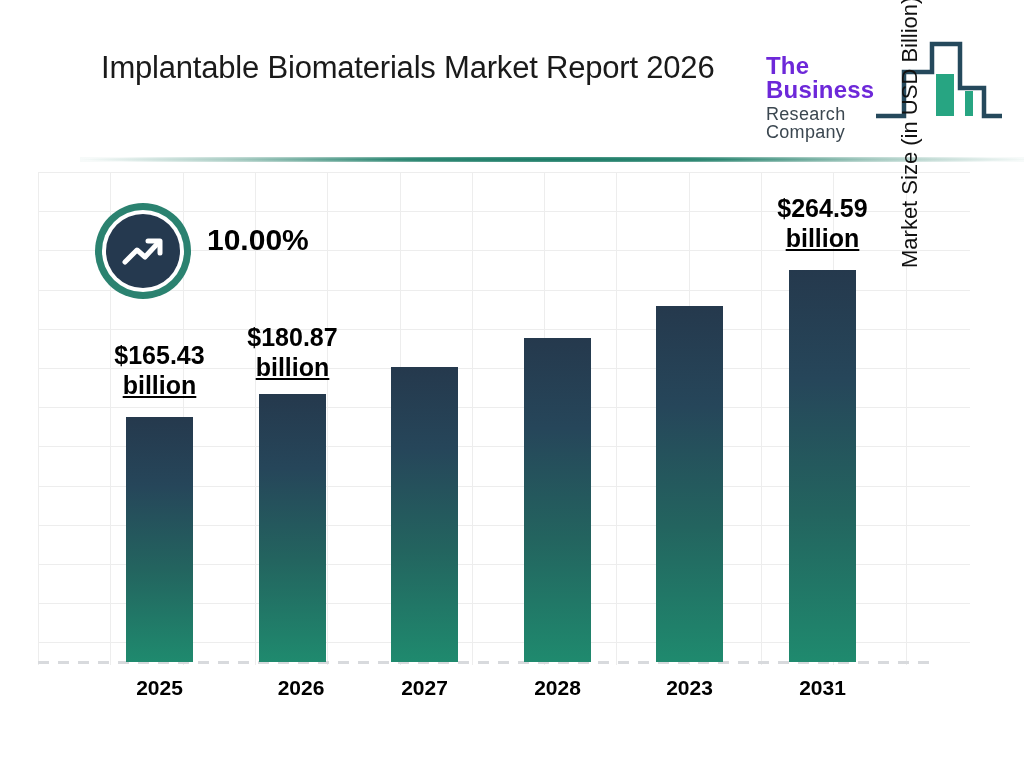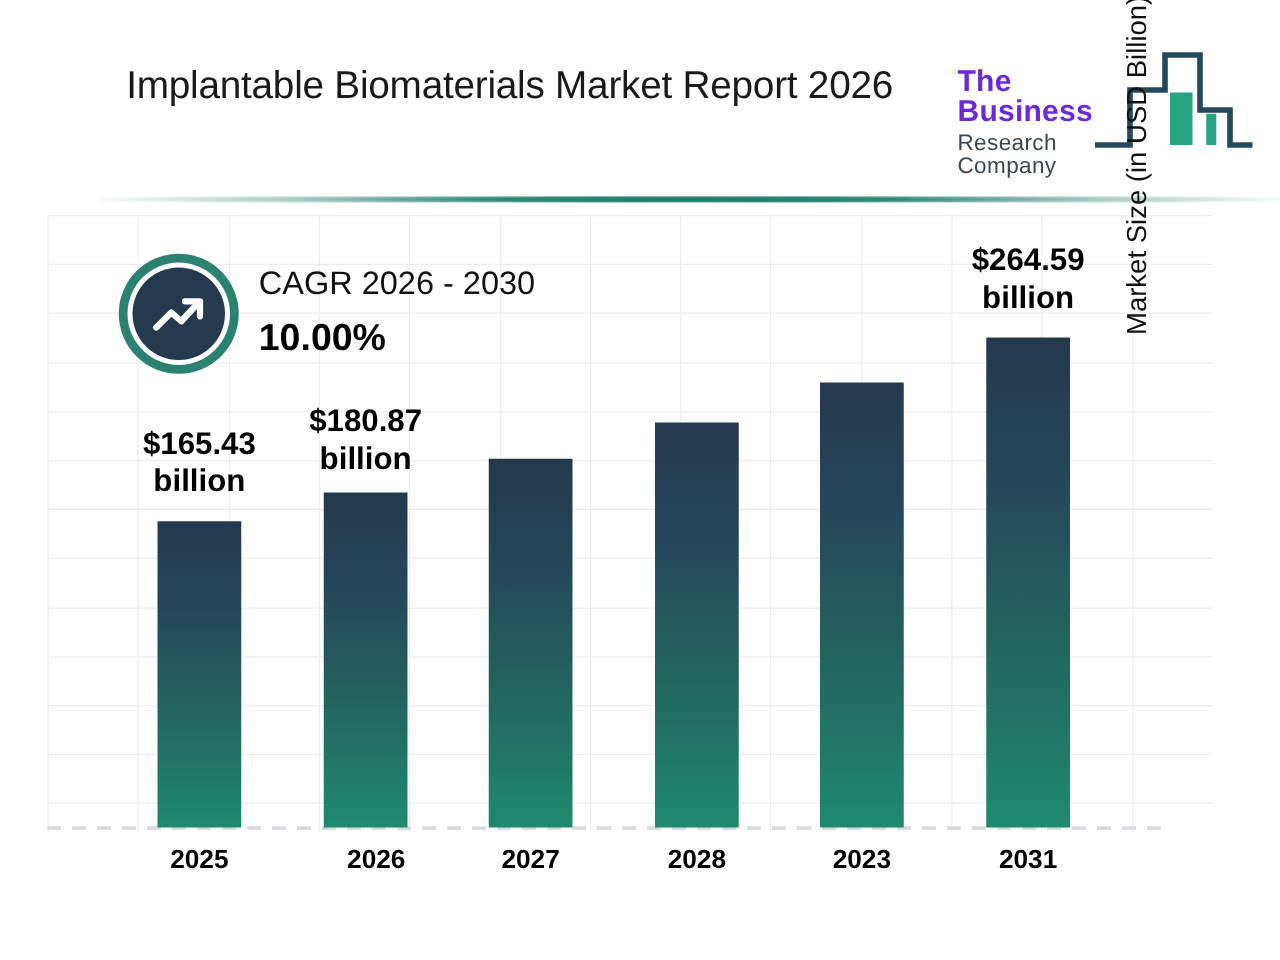--- a/index.html
+++ b/index.html
@@ -107,21 +107,21 @@
 
   .bar-value {
     position: absolute;
     text-align: center;
     font-size: 25px;
     font-weight: bold;
     color: #000000;
     line-height: 1.18;
     white-space: nowrap;
   }
-  .bar-value .unit { display: block; }
+  .bar-value .unit { display: block; text-decoration: underline; }
 
   .x-label {
     position: absolute;
     top: 676px;
     text-align: center;
     font-size: 21px;
     font-weight: bold;
     color: #000000;
   }
 
@@ -252,21 +252,20 @@
     <div id="cagr-badge-inner">
       <div id="cagr-badge-core">
         <svg width="46" height="40" viewBox="0 0 46 40">
           <polyline points="5,31 17,19 25,26 38,12" fill="none" stroke="#ffffff" stroke-width="5" stroke-linecap="round" stroke-linejoin="round"></polyline>
           <polyline points="28,10 40,10 40,22" fill="none" stroke="#ffffff" stroke-width="5" stroke-linecap="round" stroke-linejoin="round"></polyline>
         </svg>
       </div>
     </div>
   </div>
   <div id="cagr-text">
-    <div id="cagr-label">CAGR 2026 - 2030</div>
     <div id="cagr-value">10.00%</div>
   </div>
 </div>
 
 <div class="bar" style="left: 126px; top: 417px; width: 67px; height: 245px;"></div>
 <div class="bar-value" style="left: 69.5px; width: 180px; top: 341px;"><span>$165.43</span><span class="unit">billion</span></div>
 <div class="x-label" style="left: 99.5px; width: 120px;">2025</div>
 <div class="bar" style="left: 259px; top: 394px; width: 67px; height: 268px;"></div>
 <div class="bar-value" style="left: 202.5px; width: 180px; top: 323px;"><span>$180.87</span><span class="unit">billion</span></div>
 <div class="x-label" style="left: 241px; width: 120px;">2026</div>

